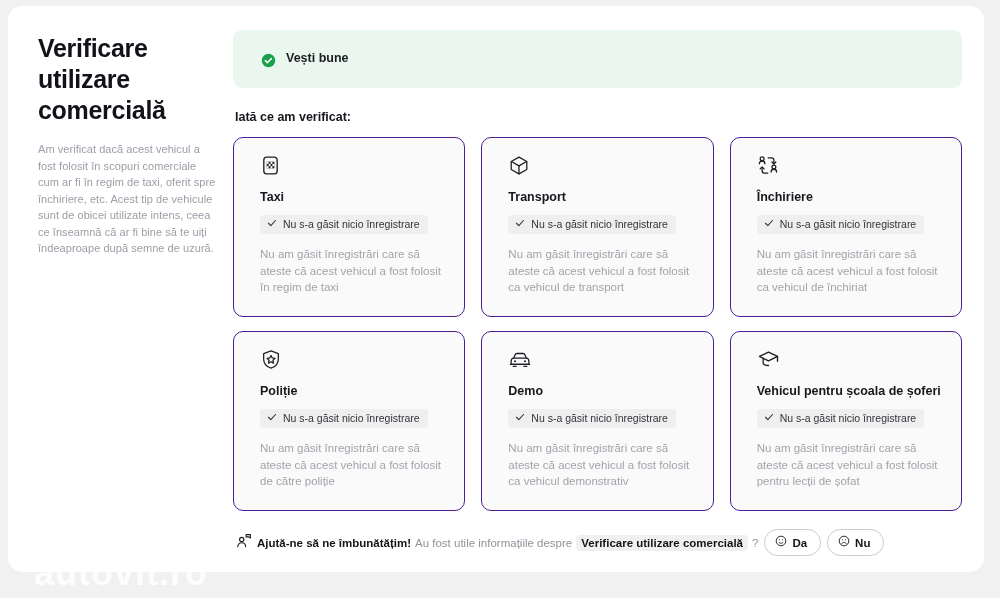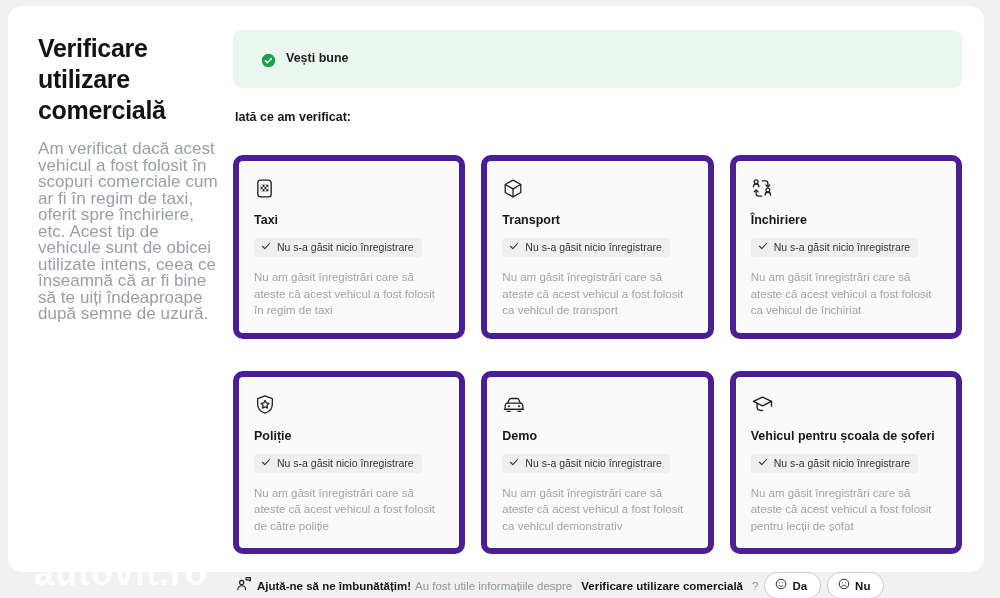--- a/index.html
+++ b/index.html
@@ -48,21 +48,21 @@
   }
   .page-title {
     font-size: 25px;
     line-height: 31px;
     font-weight: 700;
     color: #111318;
     letter-spacing: -0.3px;
     margin-bottom: 15px;
   }
   .page-desc {
-    font-size: 17px;
+    font-size: 11px;
     line-height: 16.5px;
     color: #9a9ea6;
     letter-spacing: 0.05px;
   }
   
   .right-col {
     flex: 1 1 auto;
     padding-top: 2px;
     padding-right: 6px;
   }
@@ -97,25 +97,24 @@
     color: #16181d;
     margin: 22px 0 13px 2px;
   }
   .grid {
     display: grid;
     grid-template-columns: repeat(3, 1fr);
     gap: 14px 16px;
   }
   .check-card {
     background: #fafafa;
-    border: 6px solid #4c1d95;
+    border: 1px solid #4c1d95;
     border-radius: 10px;
-    padding: 16px 15px 14px 15px;
+    padding: 16px 15px 14px 26px;
     min-height: 180px;
-    margin-top: 18px;
   }
   .card-icon {
     height: 26px;
     margin-bottom: 9px;
     color: #1d1f24;
   }
   .card-title {
     font-size: 12.5px;
     font-weight: 700;
     color: #16181d;

